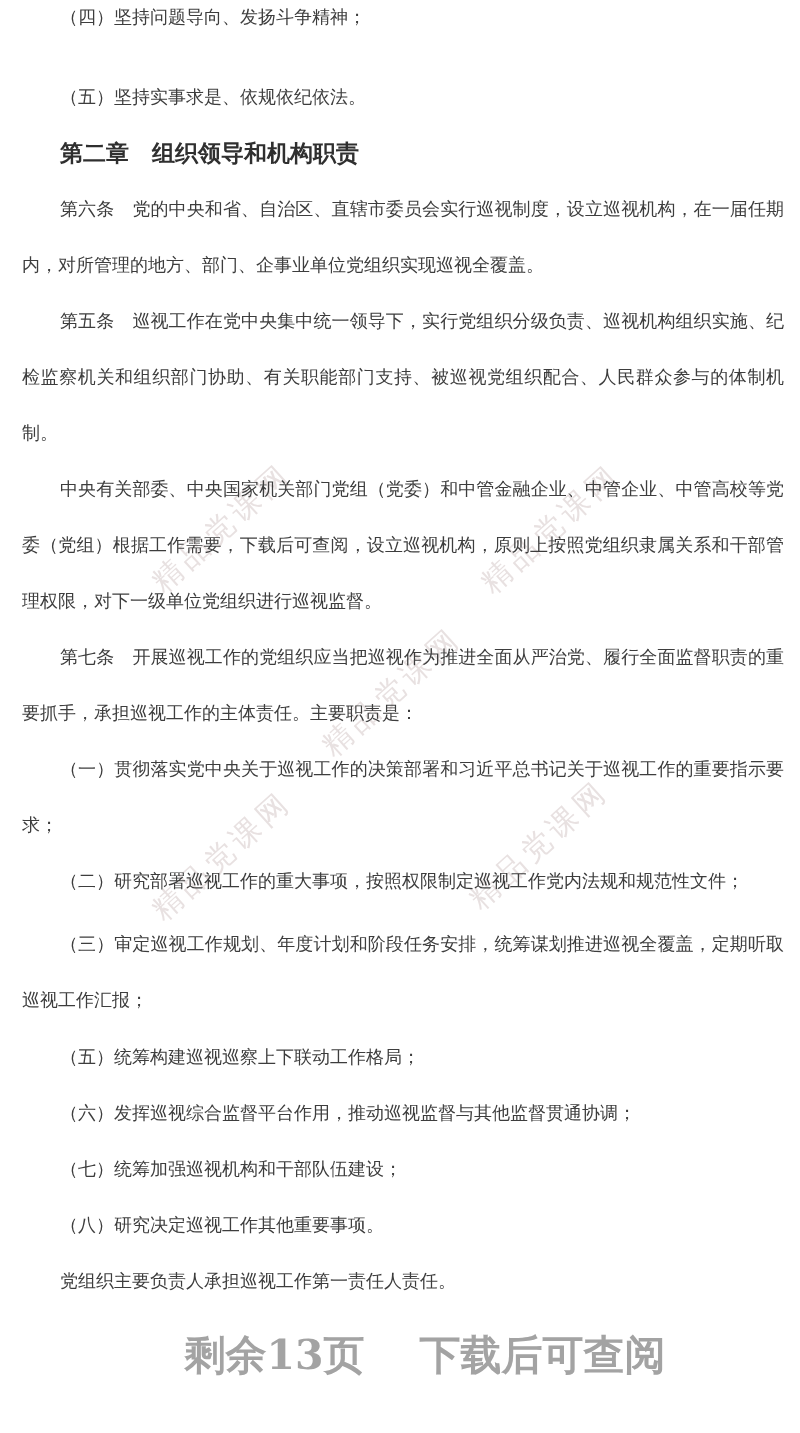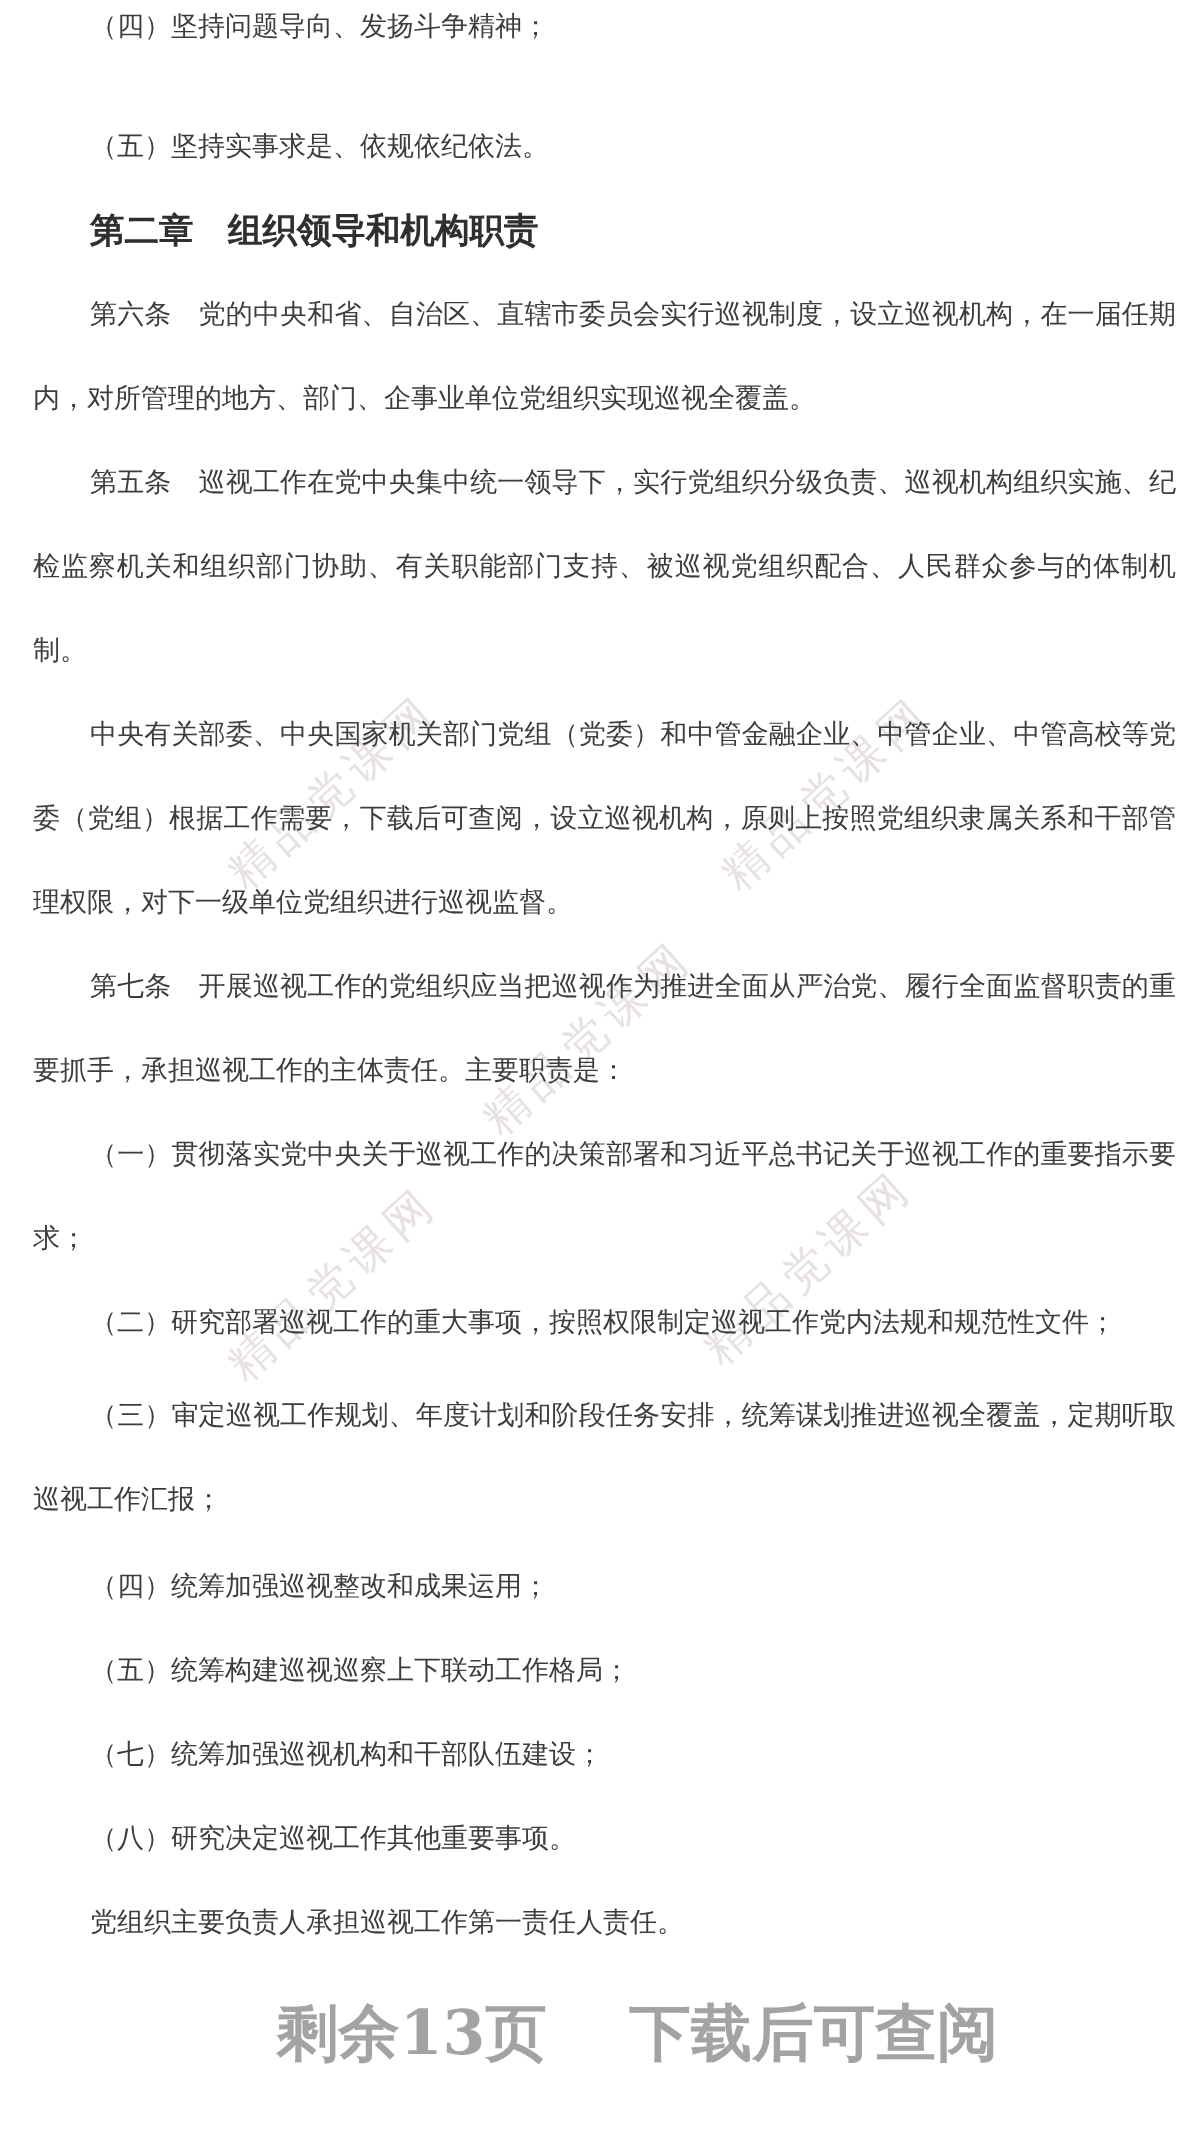--- a/index.html
+++ b/index.html
@@ -94,22 +94,22 @@
   <p>（四）坚持问题导向、发扬斗争精神；</p>
   <p class="gap24">（五）坚持实事求是、依规依纪依法。</p>
   <p class="heading">第二章　组织领导和机构职责</p>
   <p>第六条　党的中央和省、自治区、直辖市委员会实行巡视制度，设立巡视机构，在一届任期内，对所管理的地方、部门、企事业单位党组织实现巡视全覆盖。</p>
   <p>第五条　巡视工作在党中央集中统一领导下，实行党组织分级负责、巡视机构组织实施、纪检监察机关和组织部门协助、有关职能部门支持、被巡视党组织配合、人民群众参与的体制机制。</p>
   <p>中央有关部委、中央国家机关部门党组（党委）和中管金融企业、中管企业、中管高校等党委（党组）根据工作需要，下载后可查阅，设立巡视机构，原则上按照党组织隶属关系和干部管理权限，对下一级单位党组织进行巡视监督。</p>
   <p>第七条　开展巡视工作的党组织应当把巡视作为推进全面从严治党、履行全面监督职责的重要抓手，承担巡视工作的主体责任。主要职责是：</p>
   <p>（一）贯彻落实党中央关于巡视工作的决策部署和习近平总书记关于巡视工作的重要指示要求；</p>
   <p>（二）研究部署巡视工作的重大事项，按照权限制定巡视工作党内法规和规范性文件；</p>
   <p class="gap8">（三）审定巡视工作规划、年度计划和阶段任务安排，统筹谋划推进巡视全覆盖，定期听取巡视工作汇报；</p>
-  <p>（四）统筹加强巡视整改和成果运用；</p>
   <p>（五）统筹构建巡视巡察上下联动工作格局；</p>
+  <p>（六）发挥巡视综合监督平台作用，推动巡视监督与其他监督贯通协调；</p>
   <p>（七）统筹加强巡视机构和干部队伍建设；</p>
   <p>（八）研究决定巡视工作其他重要事项。</p>
   <p>党组织主要负责人承担巡视工作第一责任人责任。</p>
 </div>
 
 <div class="footer-banner">
   <span>剩余13页</span>
   <span>下载后可查阅</span>
 </div>
 

